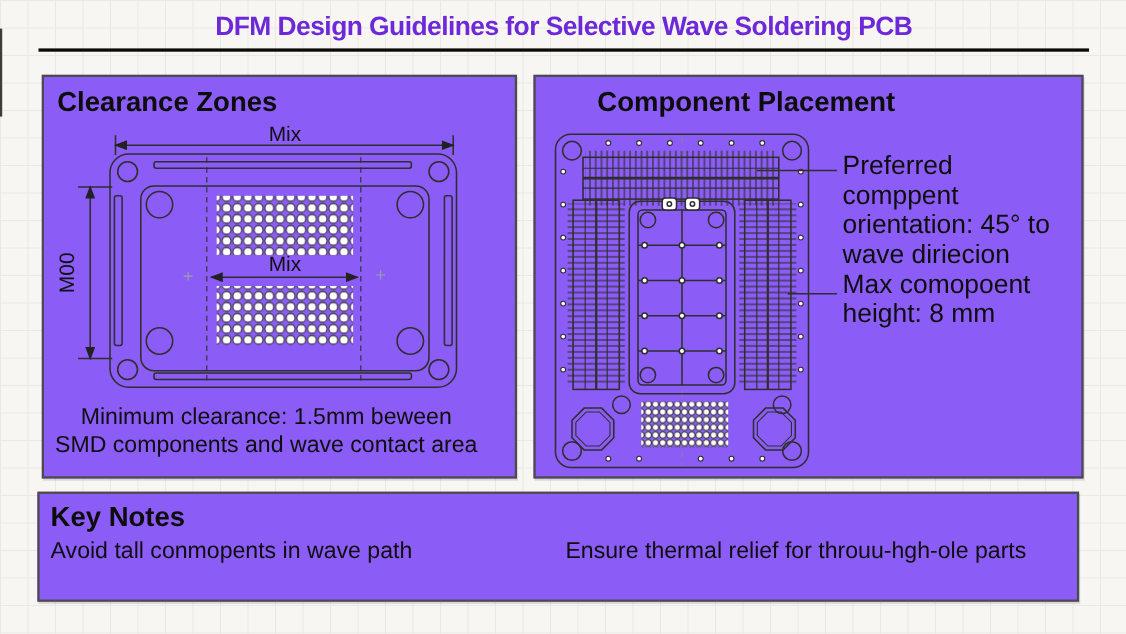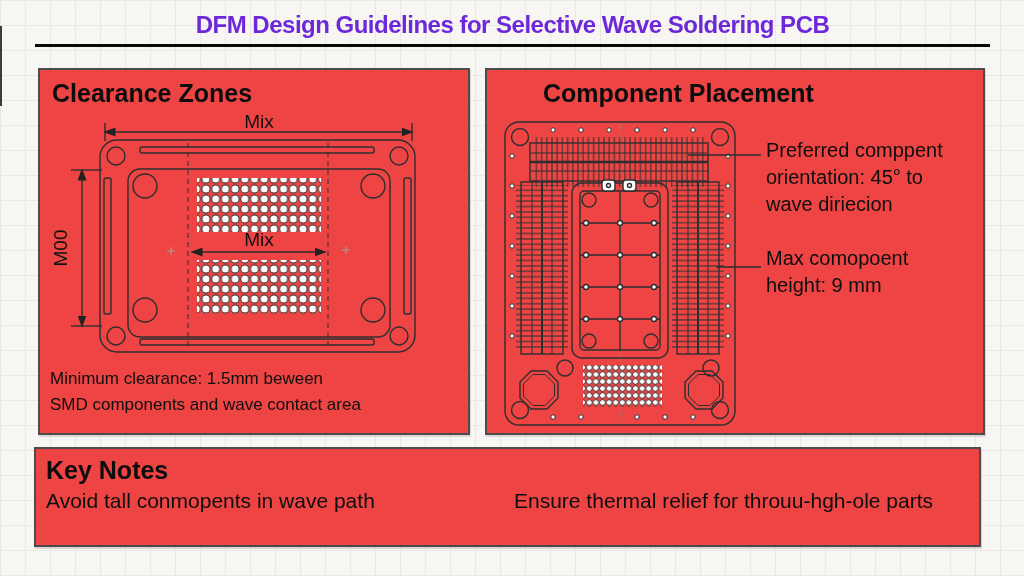--- a/index.html
+++ b/index.html
@@ -17,36 +17,36 @@
   .stage{position:relative;width:1024px;height:576px;}
   .edge-artifact{position:absolute;left:0;top:26px;width:2px;height:80px;background:#3c3c3c;}
   .title-block{
     position:absolute;left:35px;top:11px;width:955px;
     border-bottom:3px solid #0a0a0a;padding-bottom:5px;text-align:center;
   }
   .title-block h1{
     margin:0;font-size:24px;font-weight:bold;letter-spacing:-0.5px;color:#6d28d9;white-space:nowrap;
   }
   .panel{
-    position:absolute;background:#ef4444;border:2px solid #4c4c4c;
+    position:absolute;background:#8b5cf6;border:2px solid #4c4c4c;
     box-shadow:1px 2px 0 rgba(0,0,0,0.12);
   }
   .panel h2{margin:0;font-size:25px;font-weight:bold;color:#0d0d0d;}
   .panel-clearance{left:38px;top:68px;width:428px;height:363px;}
   .panel-clearance h2{position:absolute;left:12px;top:9px;}
   .panel-clearance svg{position:absolute;left:6px;top:44px;}
   .caption{
     position:absolute;left:10px;top:296px;margin:0;
-    font-size:17px;line-height:26px;white-space:pre-line;
+    font-size:21px;line-height:26px;white-space:pre-line;text-align:center;
   }
   .panel-placement{left:485px;top:68px;width:496px;height:363px;}
   .panel-placement h2{position:absolute;left:12px;top:9px;margin-left:44px;}
   .panel-placement svg{position:absolute;left:0px;top:42px;}
   .annotation{
-    position:absolute;width:200px;font-size:20px;line-height:27px;white-space:pre-line;
+    position:absolute;width:200px;font-size:24px;line-height:27px;white-space:pre-line;
   }
   .ann1{left:279px;top:67px;}
   .ann2{left:279px;top:175px;}
   .panel-notes{left:34px;top:447px;width:943px;height:96px;}
   .panel-notes h2{position:absolute;left:10px;top:7px;}
   .note{position:absolute;top:40px;margin:0;font-size:21px;white-space:nowrap;}
   .note-left{left:10px;}
   .note-right{left:478px;}
   svg text{font-family:"Liberation Sans",sans-serif;}
 </style>
@@ -260,21 +260,21 @@
 
         <line x1="201" y1="43" x2="274" y2="43"></line>
         <line x1="229" y1="155" x2="274" y2="155"></line>
       </g>
     </svg>
 
     <div class="annotation ann1">Preferred comppent
 orientation: 45° to
 wave diriecion</div>
     <div class="annotation ann2">Max comopoent
-height: 9 mm</div>
+height: 8 mm</div>
   </section>
 
   <section class="panel panel-notes">
     <h2>Key Notes</h2>
     <p class="note note-right">Ensure thermal relief for throuu-hgh-ole parts</p>
     <p class="note note-left">Avoid tall conmopents in wave path</p>
   </section>
 </div>
 
 </body></html>

